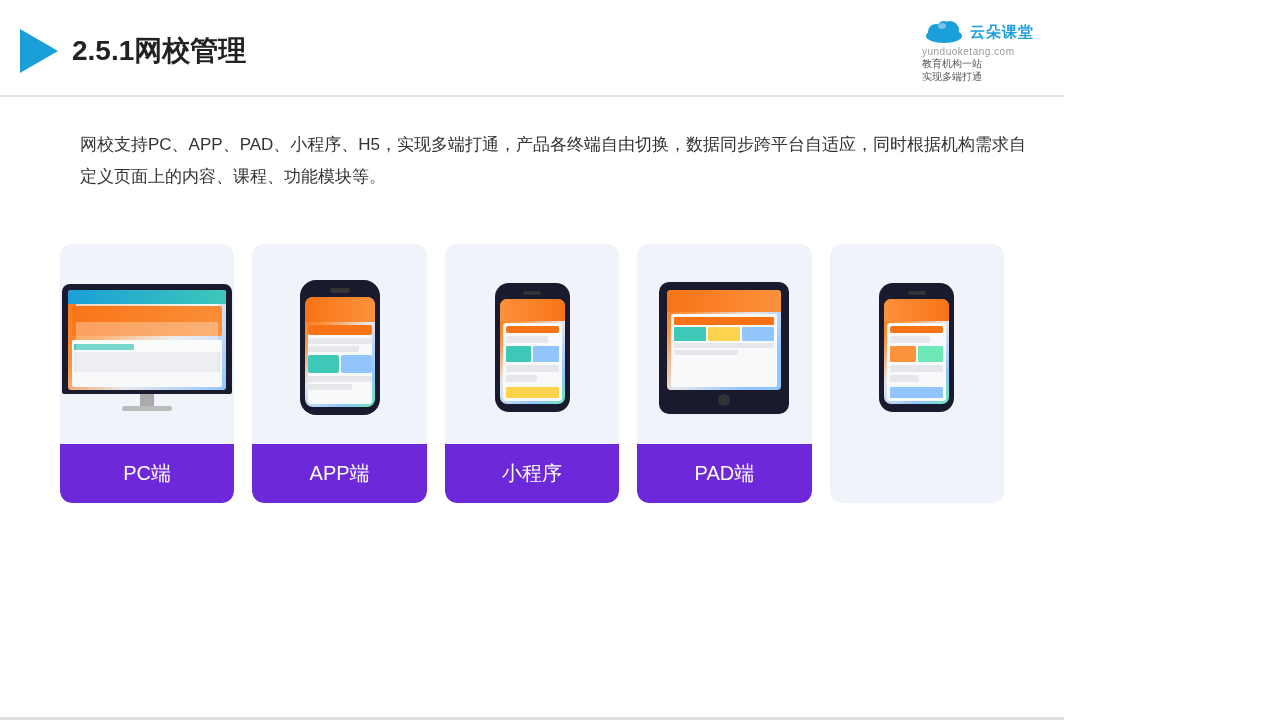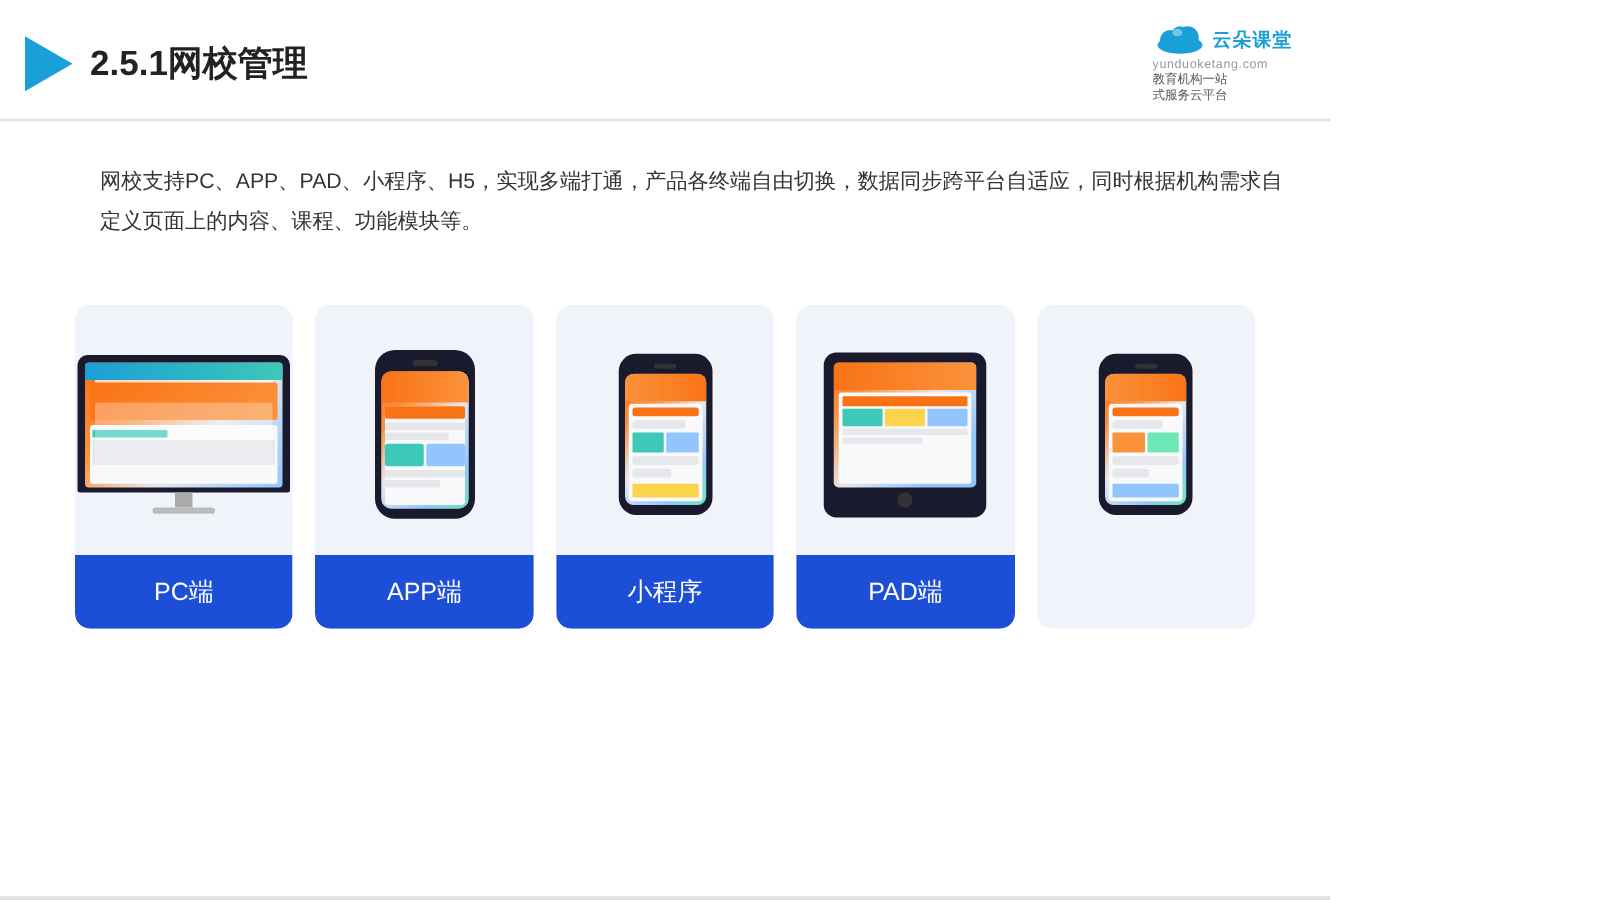--- a/index.html
+++ b/index.html
@@ -98,21 +98,21 @@
       width: 100%;
       height: 200px;
       display: flex;
       align-items: center;
       justify-content: center;
       padding: 18px 10px 10px 10px;
     }
 
     .card-label {
       width: 100%;
-      background: #1d4ed8;
+      background: #6d28d9;
       color: #fff;
       font-size: 20px;
       text-align: center;
       padding: 16px 0;
       font-weight: 500;
       border-radius: 0 0 12px 12px;
     }
 
     
     .monitor {
@@ -319,21 +319,21 @@
           <ellipse cx="28" cy="12" rx="9" ry="9" fill="#1a9fd8"></ellipse>
           <ellipse cx="22" cy="10" rx="7" ry="7" fill="#1a9fd8"></ellipse>
 
           <ellipse cx="20" cy="8" rx="4" ry="3" fill="white" opacity="0.4"></ellipse>
         </svg>
         <span class="logo-text-cn">云朵课堂</span>
       </div>
       <span class="logo-text-en">yunduoketang.com</span>
       <div class="logo-slogan">
         <span>教育机构一站</span><br>
-        <span>式服务云平台</span>
+        <span>实现多端打通</span>
       </div>
     </div>
   </div>
 
   <div class="description">
     <span>网校支持PC、APP、PAD、小程序、H5，实现多端打通，产品各终端自由切换，数据同步跨平台自适应，同时根据机构需求自定义页面上的内容、课程、功能模块等。</span>
   </div>
 
   <div class="cards-container">
 

